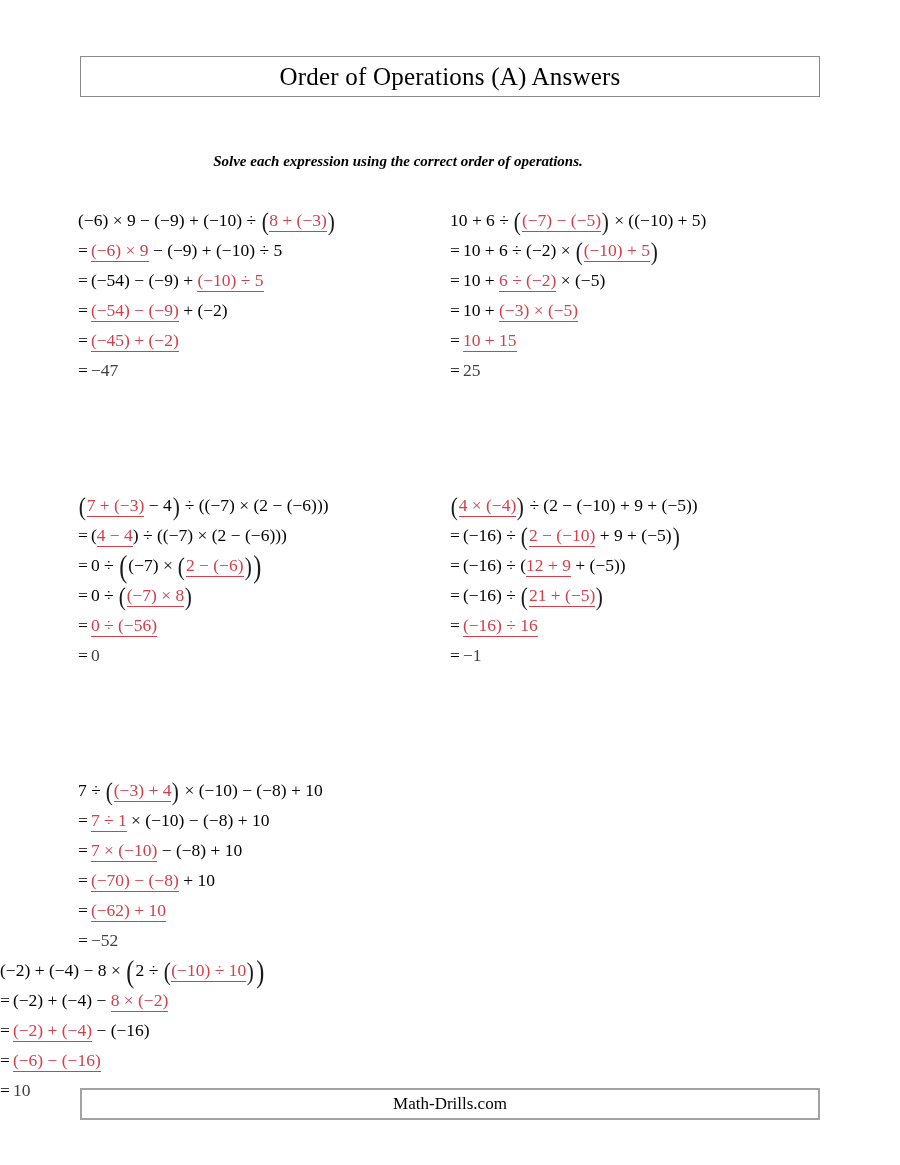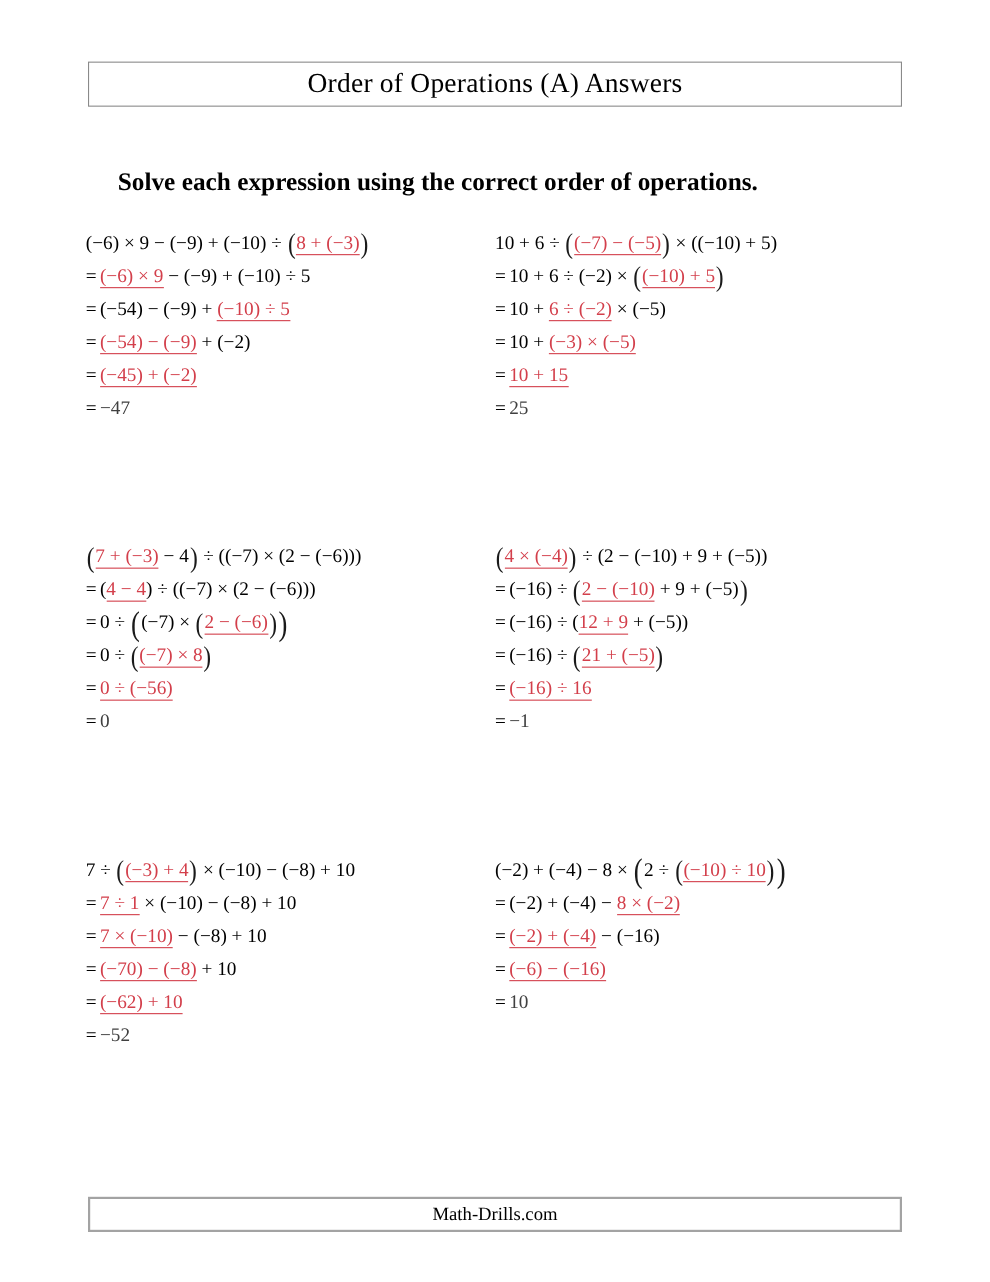--- a/index.html
+++ b/index.html
@@ -25,21 +25,21 @@
   .namedate{
     position:absolute;left:0;top:108px;width:900px;height:28px;
   }
   .name-label{position:absolute;left:72px;top:0;font-size:19px;}
   .name-rule{position:absolute;left:143px;top:24px;width:188px;height:0;border-bottom:1.4px solid #000;}
   .date-label{position:absolute;left:640px;top:0;font-size:19px;}
   .date-rule{position:absolute;left:692px;top:24px;width:130px;height:0;border-bottom:1.4px solid #000;}
 
   .instructions{
     position:absolute;left:0;top:153px;width:796px;
-    text-align:center;font-size:23px;font-weight:bold;
+    text-align:center;font-size:15px;font-weight:bold;font-style:italic;
   }
 
   
   .footer-box{
     position:absolute;left:80px;top:1088px;width:740px;height:32px;
     border:2px solid #a3a3a3;
     display:flex;align-items:center;justify-content:center;
     box-sizing:border-box;
   }
   .footer-text{font-size:17px;}
@@ -47,21 +47,21 @@
   
   .grid{position:absolute;left:0;top:205px;width:900px;}
   .prow{display:flex;width:900px;}
   .pcell{width:450px;box-sizing:border-box;}
   .pcell.left{padding-left:78px;}
   .pcell.right{padding-left:0px;}
   .pcell.right .lines{margin-left:0px;}
 
   .prow-1{height:285px;}
   .prow-2{height:285px;}
-  .prow-3{height:230px;}
+  .prow-3{height:230px;flex-direction:column;}
 
   .lines{font-size:17.5px;line-height:30px;}
   .ln{white-space:nowrap;display:block;height:30px;}
 
   .eq{margin-right:3px;}
 
   
   .hl{color:#d33f4b;border-bottom:1.3px solid #d33f4b;padding-bottom:1px;}
   .red{color:#404040;}
 

